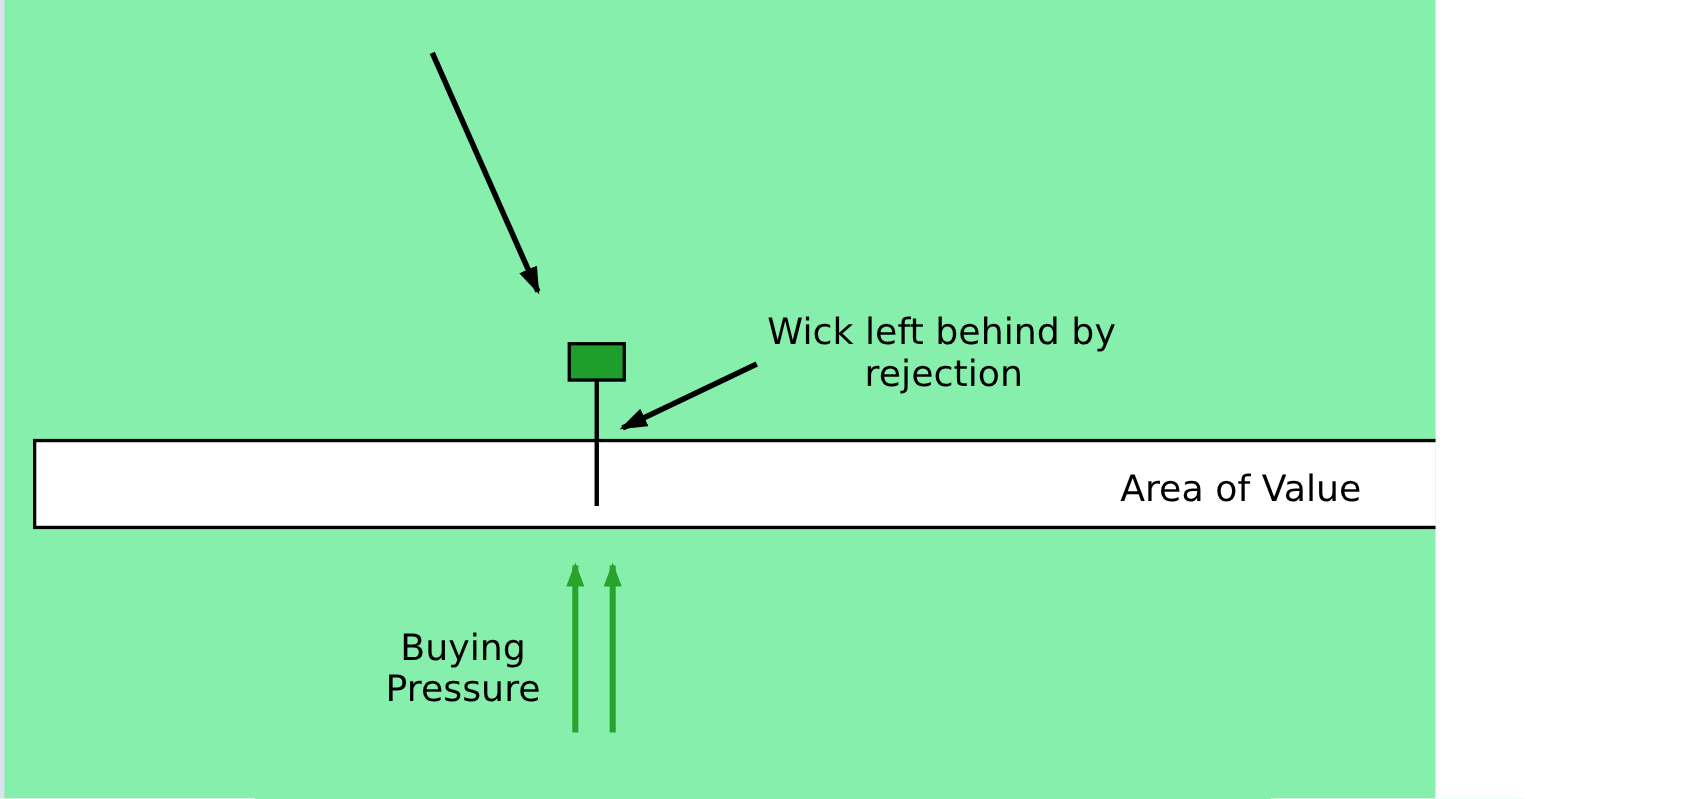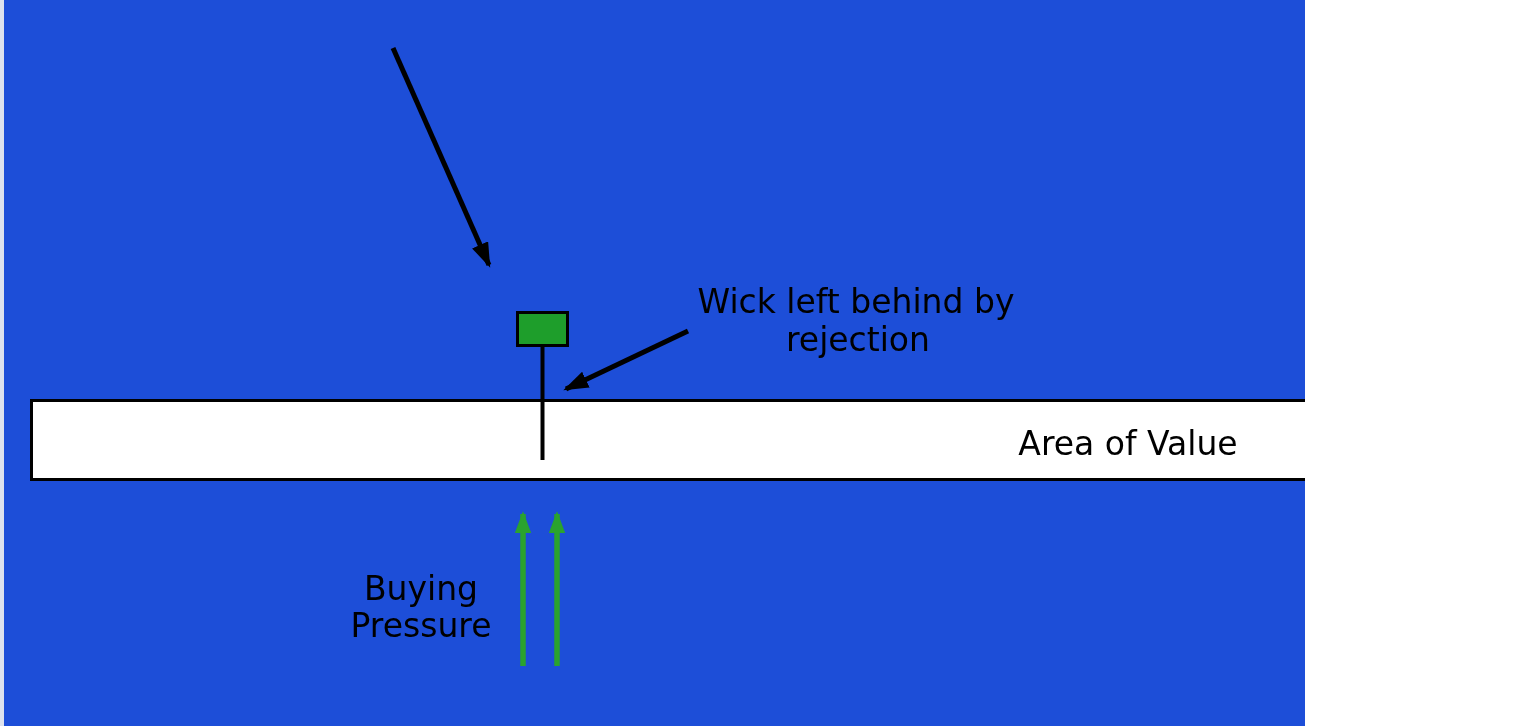--- a/index.html
+++ b/index.html
@@ -5,21 +5,21 @@
   html, body {
     margin: 0;
     padding: 0;
     background: #ffffff;
     font-family: "DejaVu Sans", sans-serif;
   }
   .canvas {
     position: relative;
     width: 1305px;
     height: 726px;
-    background: #1d4ed8;
+    background: #86efac;
     overflow: hidden;
   }
   svg { display: block; }
   .diagram-text {
     font-family: "DejaVu Sans", "Liberation Sans", sans-serif;
     font-size: 33px;
     fill: #000000;
   }
 </style>
 </head>

